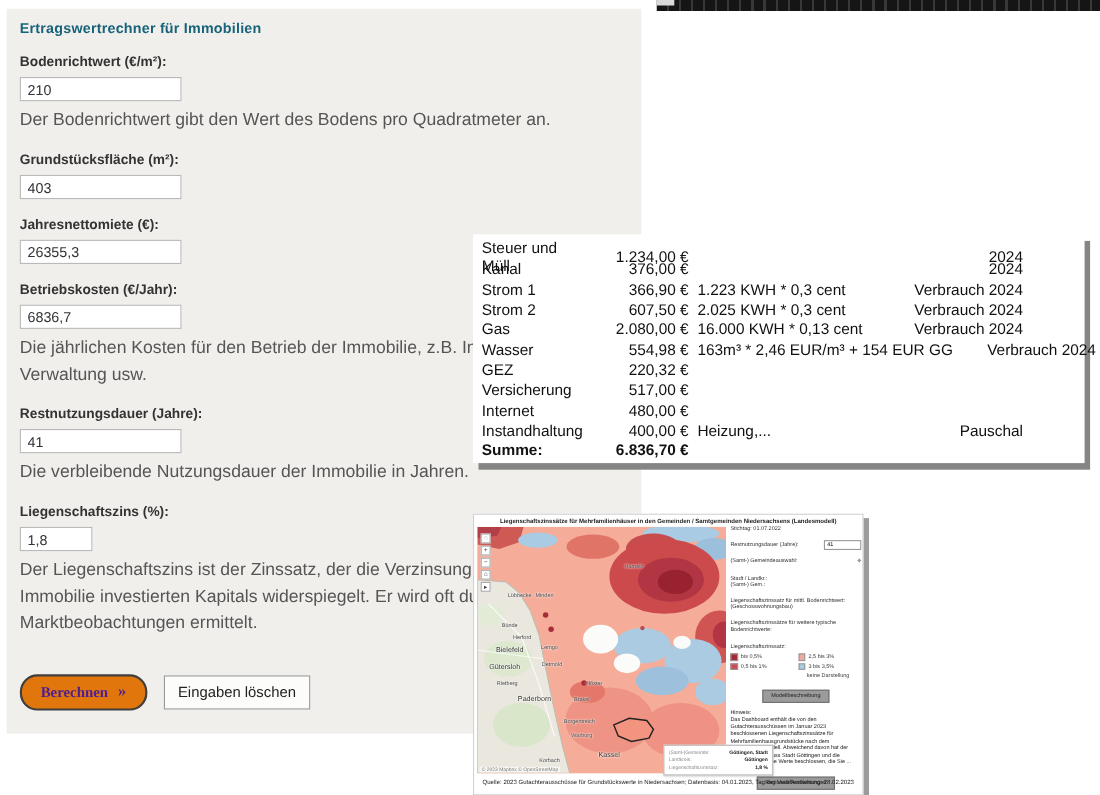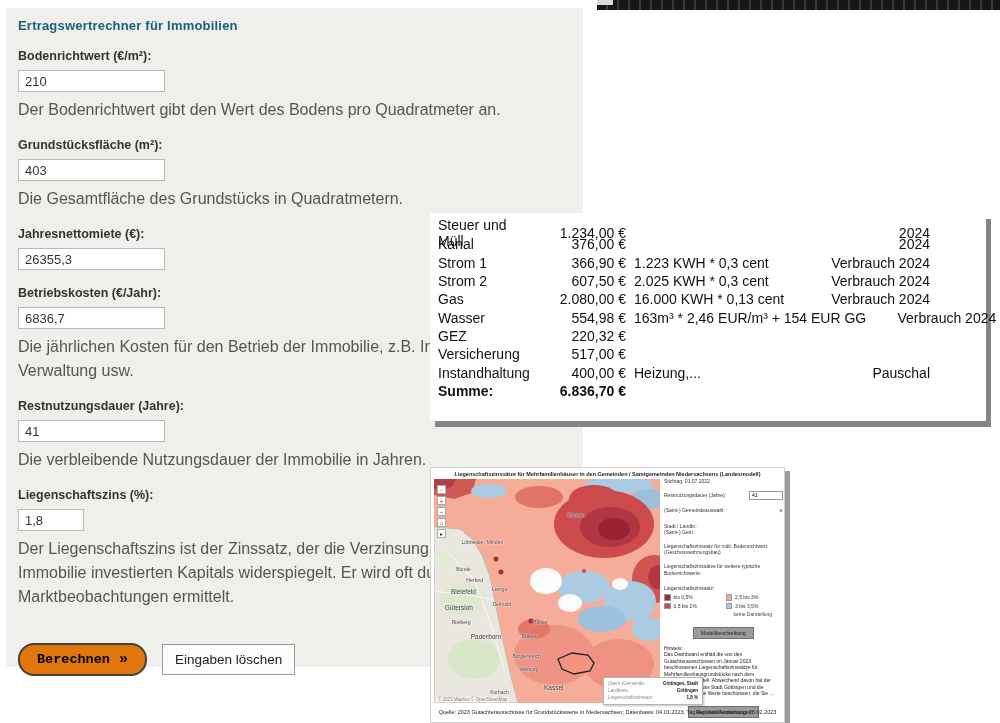--- a/index.html
+++ b/index.html
@@ -13,23 +13,23 @@
   .panel{position:absolute;left:6px;top:8px;width:577px;height:659px;background:#f1efec;
          padding:6px 0 0 12px;box-sizing:border-box;z-index:1;}
   .panel h1{margin:4px 0 16px;font-size:13px;font-weight:bold;color:#17637a;letter-spacing:.2px;}
   .field{margin-bottom:16px;}
   .field label{display:block;font-size:12.5px;font-weight:bold;color:#333;margin-bottom:7px;}
   .field input{display:block;width:133px;height:20px;border:1px solid #b9b9b9;background:#fff;
                font-size:13px;color:#333;padding:0 6px;font-family:"Liberation Sans",sans-serif;}
   .field input.small{width:52px;}
   .field .help{margin:6px 0 0;font-size:16px;color:#555;max-width:556px;line-height:1.5;}
   .btnrow{margin-top:34px;display:flex;align-items:center;}
-  .btn-primary{display:inline-flex;align-items:center;gap:9px;background:#e1770c;color:#000000;
+  .btn-primary{display:inline-flex;align-items:center;gap:9px;background:#e1770c;color:#4c1d95;
                border:2.5px solid #403f3d;border-radius:16px;font-size:13.5px;font-weight:bold;
-               padding:6px 17px;font-family:Liberation Mono, monospace;cursor:pointer;}
+               padding:6px 17px;font-family:Liberation Serif, serif;cursor:pointer;}
   .btn-primary .chev{font-size:15px;font-weight:bold;}
   .btn-secondary{margin-left:15px;background:#fcfcfb;border:1px solid #9a9a9a;color:#222;
                font-size:13.5px;padding:7px 12px;font-family:"Liberation Sans",sans-serif;cursor:pointer;}
   .panel h2{margin:36px 0 10px;font-size:15px;font-weight:bold;color:#222;}
   .resultbox{width:390px;background:#fff;border:1px solid #dcdcdc;padding:9px 11px;
              font-size:15.5px;font-weight:bold;color:#222;}
   
   .costs{position:absolute;left:430px;top:213px;width:556px;height:208px;background:#fff;
          box-shadow:5px 6px 0 #858585;z-index:3;padding-top:4px;box-sizing:border-box;}
   .crow{display:grid;grid-template-columns:92px 96px 1fr 130px;height:18.3px;align-items:center;
@@ -91,21 +91,20 @@
 
     <div class="field">
       <label>Bodenrichtwert (€/m²):</label>
       <input value="210" style="">
       <p class="help">Der Bodenrichtwert gibt den Wert des Bodens pro Quadratmeter an.</p>
     </div>
 
     <div class="field">
       <label>Grundstücksfläche (m²):</label>
       <input value="403" style="">
-      <p class="help">Die Gesamtfläche des Grundstücks in Quadratmetern.</p>
     </div>
 
     <div class="field">
       <label>Jahresnettomiete (€):</label>
       <input value="26355,3" style="">
     </div>
 
     <div class="field">
       <label>Betriebskosten (€/Jahr):</label>
       <input value="6836,7" style="">
@@ -174,20 +173,26 @@
     </div>
     <div class="crow">
       <span class="c-name">GEZ</span>
       <span class="c-amount">220,32 €</span>
       <span class="c-detail"></span>
       <span class="c-note"></span>
     </div>
     <div class="crow">
       <span class="c-name">Versicherung</span>
       <span class="c-amount">517,00 €</span>
+      <span class="c-detail"></span>
+      <span class="c-note"></span>
+    </div>
+    <div class="crow">
+      <span class="c-name">Internet</span>
+      <span class="c-amount">480,00 €</span>
       <span class="c-detail"></span>
       <span class="c-note"></span>
     </div>
     <div class="crow">
       <span class="c-name">Instandhaltung</span>
       <span class="c-amount">400,00 €</span>
       <span class="c-detail">Heizung,...</span>
       <span class="c-note">Pauschal</span>
     </div>
     <div class="crow total">

